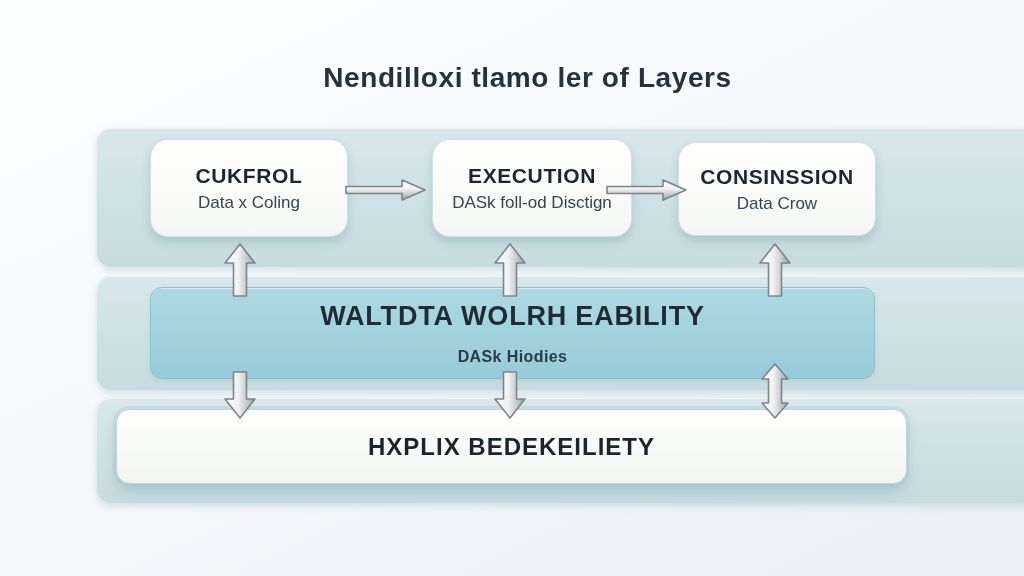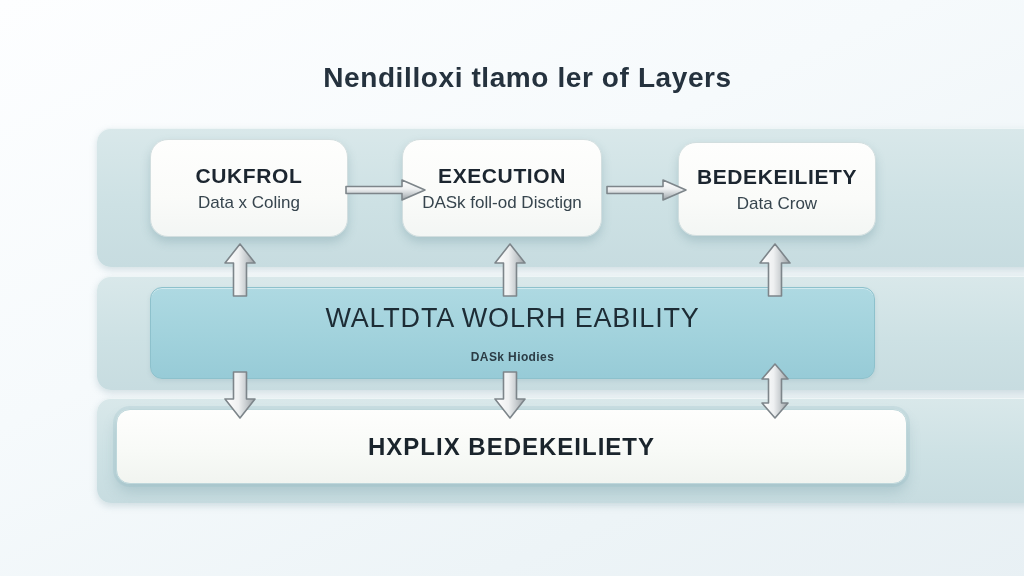--- a/index.html
+++ b/index.html
@@ -31,22 +31,22 @@
   .card-title{font-size:21px;font-weight:700;color:#1c2630;letter-spacing:.6px;}
   .card-subtitle{font-size:17px;font-weight:500;color:#37454e;}
   .teal-panel{
     position:absolute;left:53px;top:11px;width:723px;height:90px;border-radius:12px;
     display:flex;flex-direction:column;align-items:center;justify-content:center;gap:4px;
     background:linear-gradient(180deg,#aed9e2 0%,#a1d2dc 55%,#97cbd7 100%);
     border:1px solid #8dc1cc;
     box-shadow:inset 0 1px 0 rgba(255,255,255,.45), 0 2px 4px rgba(110,150,160,.18);
     text-align:center;
   }
-  .teal-title{font-size:27px;font-weight:400;color:#1d2c35;letter-spacing:.8px;}
-  .teal-subtitle{font-size:12px;font-weight:600;color:#2b3c45;letter-spacing:.4px;margin-top:12px;}
+  .teal-title{font-size:27px;font-weight:700;color:#1d2c35;letter-spacing:.8px;}
+  .teal-subtitle{font-size:16px;font-weight:600;color:#2b3c45;letter-spacing:.4px;margin-top:12px;}
   .white-bar{
     position:absolute;left:19px;top:11px;width:789px;height:73px;border-radius:14px;
     display:flex;align-items:center;justify-content:center;
     background:linear-gradient(180deg,#fefefd 0%,#f8faf7 55%,#f1f4f0 100%);
     border:1px solid #bed7db;
     box-shadow:0 0 0 3px rgba(145,185,195,.22), 0 8px 13px rgba(108,148,158,.30);
     text-align:center;
   }
   .white-bar-title{font-size:24px;font-weight:700;color:#1a242c;letter-spacing:1px;}
   .arrow{position:absolute;z-index:5;}
@@ -73,26 +73,26 @@
     </defs>
   </svg>
 
   <h1 class="page-title">Nendilloxi tlamo ler of Layers</h1>
 
   <div class="band band-top">
     <div class="card" style="left:53px;top:11px;width:196px;height:96px;">
       <div class="card-title">CUKFROL</div>
       <div class="card-subtitle">Data x Coling</div>
     </div>
-    <div class="card" style="left:305px;top:11px;width:198px;height:96px;">
+    <div class="card" style="left:335px;top:11px;width:198px;height:96px;">
       <div class="card-title">EXECUTION</div>
       <div class="card-subtitle">DASk foll-od Disctign</div>
     </div>
     <div class="card" style="left:581px;top:14px;width:196px;height:92px;">
-      <div class="card-title">BEDEKEILIETY</div>
+      <div class="card-title">CONSINSSION</div>
       <div class="card-subtitle">Data Crow</div>
     </div>
   </div>
 
   <div class="band band-middle">
     <div class="teal-panel">
       <div class="teal-title">WALTDTA WOLRH EABILITY</div>
       <div class="teal-subtitle">DASk Hiodies</div>
     </div>
   </div>

